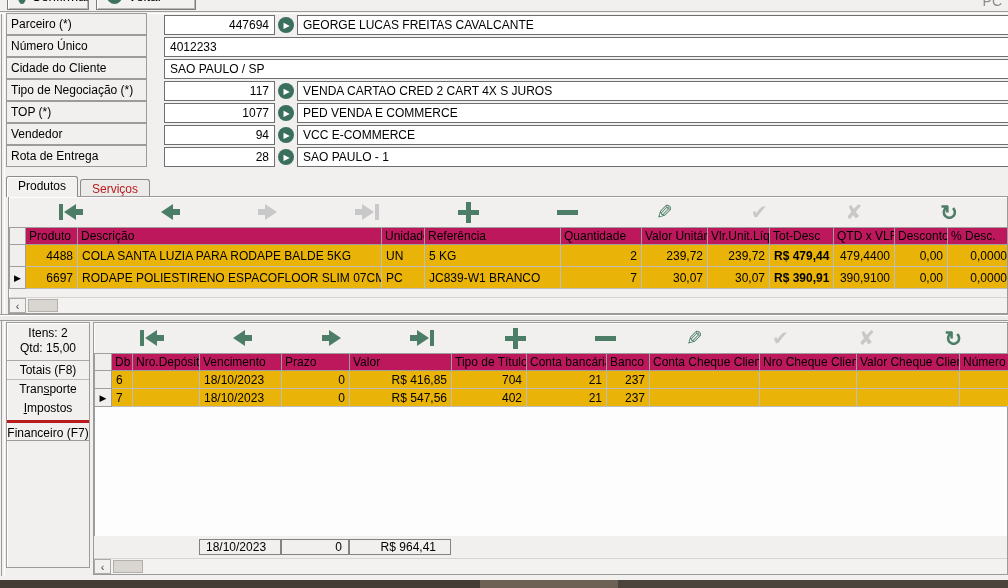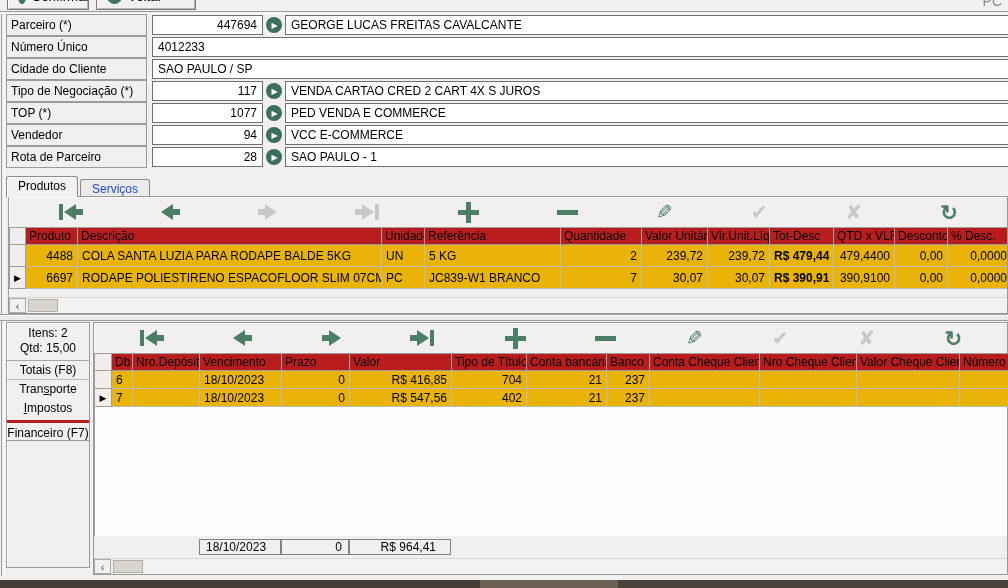--- a/index.html
+++ b/index.html
@@ -16,39 +16,39 @@
   .win-btn .circ { width:15px; height:15px; border-radius:50%; background:#3f7360;
                    color:#fff; font-size:9px; display:flex; align-items:center; justify-content:center; }
   .top-sep { position:absolute; top:11px; left:0; right:0; height:3px;
              border-top:1px solid #9c9c9c; border-bottom:1px solid #ffffff; }
   .top-right-frag { position:absolute; top:-7px; right:6px; color:#8b8b8b; font-size:14px; }
   .left-frame { position:absolute; left:1px; top:13px; bottom:12px; width:4px;
                 border-left:1px solid #9a9a9a; border-right:1px solid #fdfdfd; }
 
   
   .form { position:absolute; left:6px; top:14px; right:0; }
-  .form-row { display:flex; height:22px; align-items:center; }
+  .form-row { display:flex; height:22px; align-items:flex-start;gap:12px; }
   .form-label { width:141px; height:22px; margin-top:-1px; background:#f1f0ef;
                 border:1px solid #9b9b9b; padding:0 4px; line-height:20px;
                 overflow:hidden; white-space:nowrap; }
   .form-fields { flex:1; display:flex; align-items:center; margin-left:5px; gap:3px; height:22px; }
   .field { height:20px; background:#fff; border:1px solid #6f6f6f;
            display:flex; align-items:center; padding:0 5px; white-space:nowrap; overflow:hidden; }
   .field.code { width:111px; justify-content:flex-end; }
   .field.wide { flex:1; border-right:none; }
   .lookup { width:16px; height:16px; border-radius:50%; background:#3a6f5e; color:#fff;
             font-size:8px; display:flex; align-items:center; justify-content:center;
             flex:0 0 16px; cursor:pointer; letter-spacing:-1px; }
 
   
   .tabs { position:absolute; left:6px; top:176px; height:21px; display:flex; align-items:flex-end; }
   .tab { border:1px solid #8a8a8a; border-bottom:none; padding:2px 11px 3px 11px;
          border-top-left-radius:3px; border-top-right-radius:3px; cursor:pointer; }
   .tab.active { background:#f2f1ef; height:21px; z-index:3; box-shadow:inset 1px 1px 0 #fff; }
-  .tab.inactive { background:#ecebe9; height:18px; margin-left:2px; color:#1d4ed8; }
+  .tab.inactive { background:#ecebe9; height:18px; margin-left:2px; color:#b91c1c; }
 
   
   .panel { position:absolute; background:#f1f0ef; border:1px solid #9a9a9a;
            box-shadow:inset 1px 1px 0 #fdfdfd; }
   .products-panel { left:8px; top:196px; width:1000px; height:118px; z-index:2;
                     display:flex; flex-direction:column; }
   .fin-panel { left:93px; top:322px; width:915px; height:253px; display:flex; flex-direction:column; }
 
   .toolbar { height:30px; display:flex; align-items:center; justify-content:space-around;
              padding:0 10px; flex:0 0 30px; }
@@ -62,21 +62,21 @@
   .plus { position:relative; width:21px; height:21px; }
   .plus::before { content:""; position:absolute; left:0; top:8px; width:21px; height:5px; background:currentColor; }
   .plus::after  { content:""; position:absolute; left:8px; top:0; width:5px; height:21px; background:currentColor; }
   .hbar { width:21px; height:5px; background:currentColor; }
   .glyph { font-size:20px; line-height:1; }
   .glyph.edit { transform:scaleX(-1); display:inline-block; }
   .glyph.refresh { font-weight:bold; font-size:21px; }
 
   
   table.grid { border-collapse:collapse; table-layout:fixed; background:#f7f7f6; }
-  table.grid th { background:#b91c1c; border:1px solid #9e9e9e; font-weight:normal;
+  table.grid th { background:#be185d; border:1px solid #9e9e9e; font-weight:normal;
                   text-align:left; padding:1px 3px; height:17px; overflow:hidden; white-space:nowrap; }
   table.grid td { border:1px solid #bdbdbd; padding:1px 4px; overflow:hidden; white-space:nowrap; background:#eab308; }
   table.grid .marker { background:#f0efed; border:1px solid #9e9e9e; text-align:center;
                        font-size:9px; padding:0; }
   .prod-grid td { height:22px; }
   .fin-grid td { height:18px; }
   .b { font-weight:bold; }
   .ar { text-align:right; }
 
   .prod-grid-area { flex:1; overflow:hidden; }
@@ -175,21 +175,21 @@
       </div>
       <div class="form-row">
         <div class="form-label">Vendedor</div>
         <div class="form-fields">
           <div class="field code">94</div>
           <span class="lookup">▶</span>
           <div class="field wide">VCC E-COMMERCE</div>
         </div>
       </div>
       <div class="form-row">
-        <div class="form-label">Rota de Parceiro</div>
+        <div class="form-label">Rota de Entrega</div>
         <div class="form-fields">
           <div class="field code">28</div>
           <span class="lookup">▶</span>
           <div class="field wide">SAO PAULO - 1</div>
         </div>
       </div>
     </div>
 
   <div class="tabs">
     <div class="tab active">Produtos</div>

